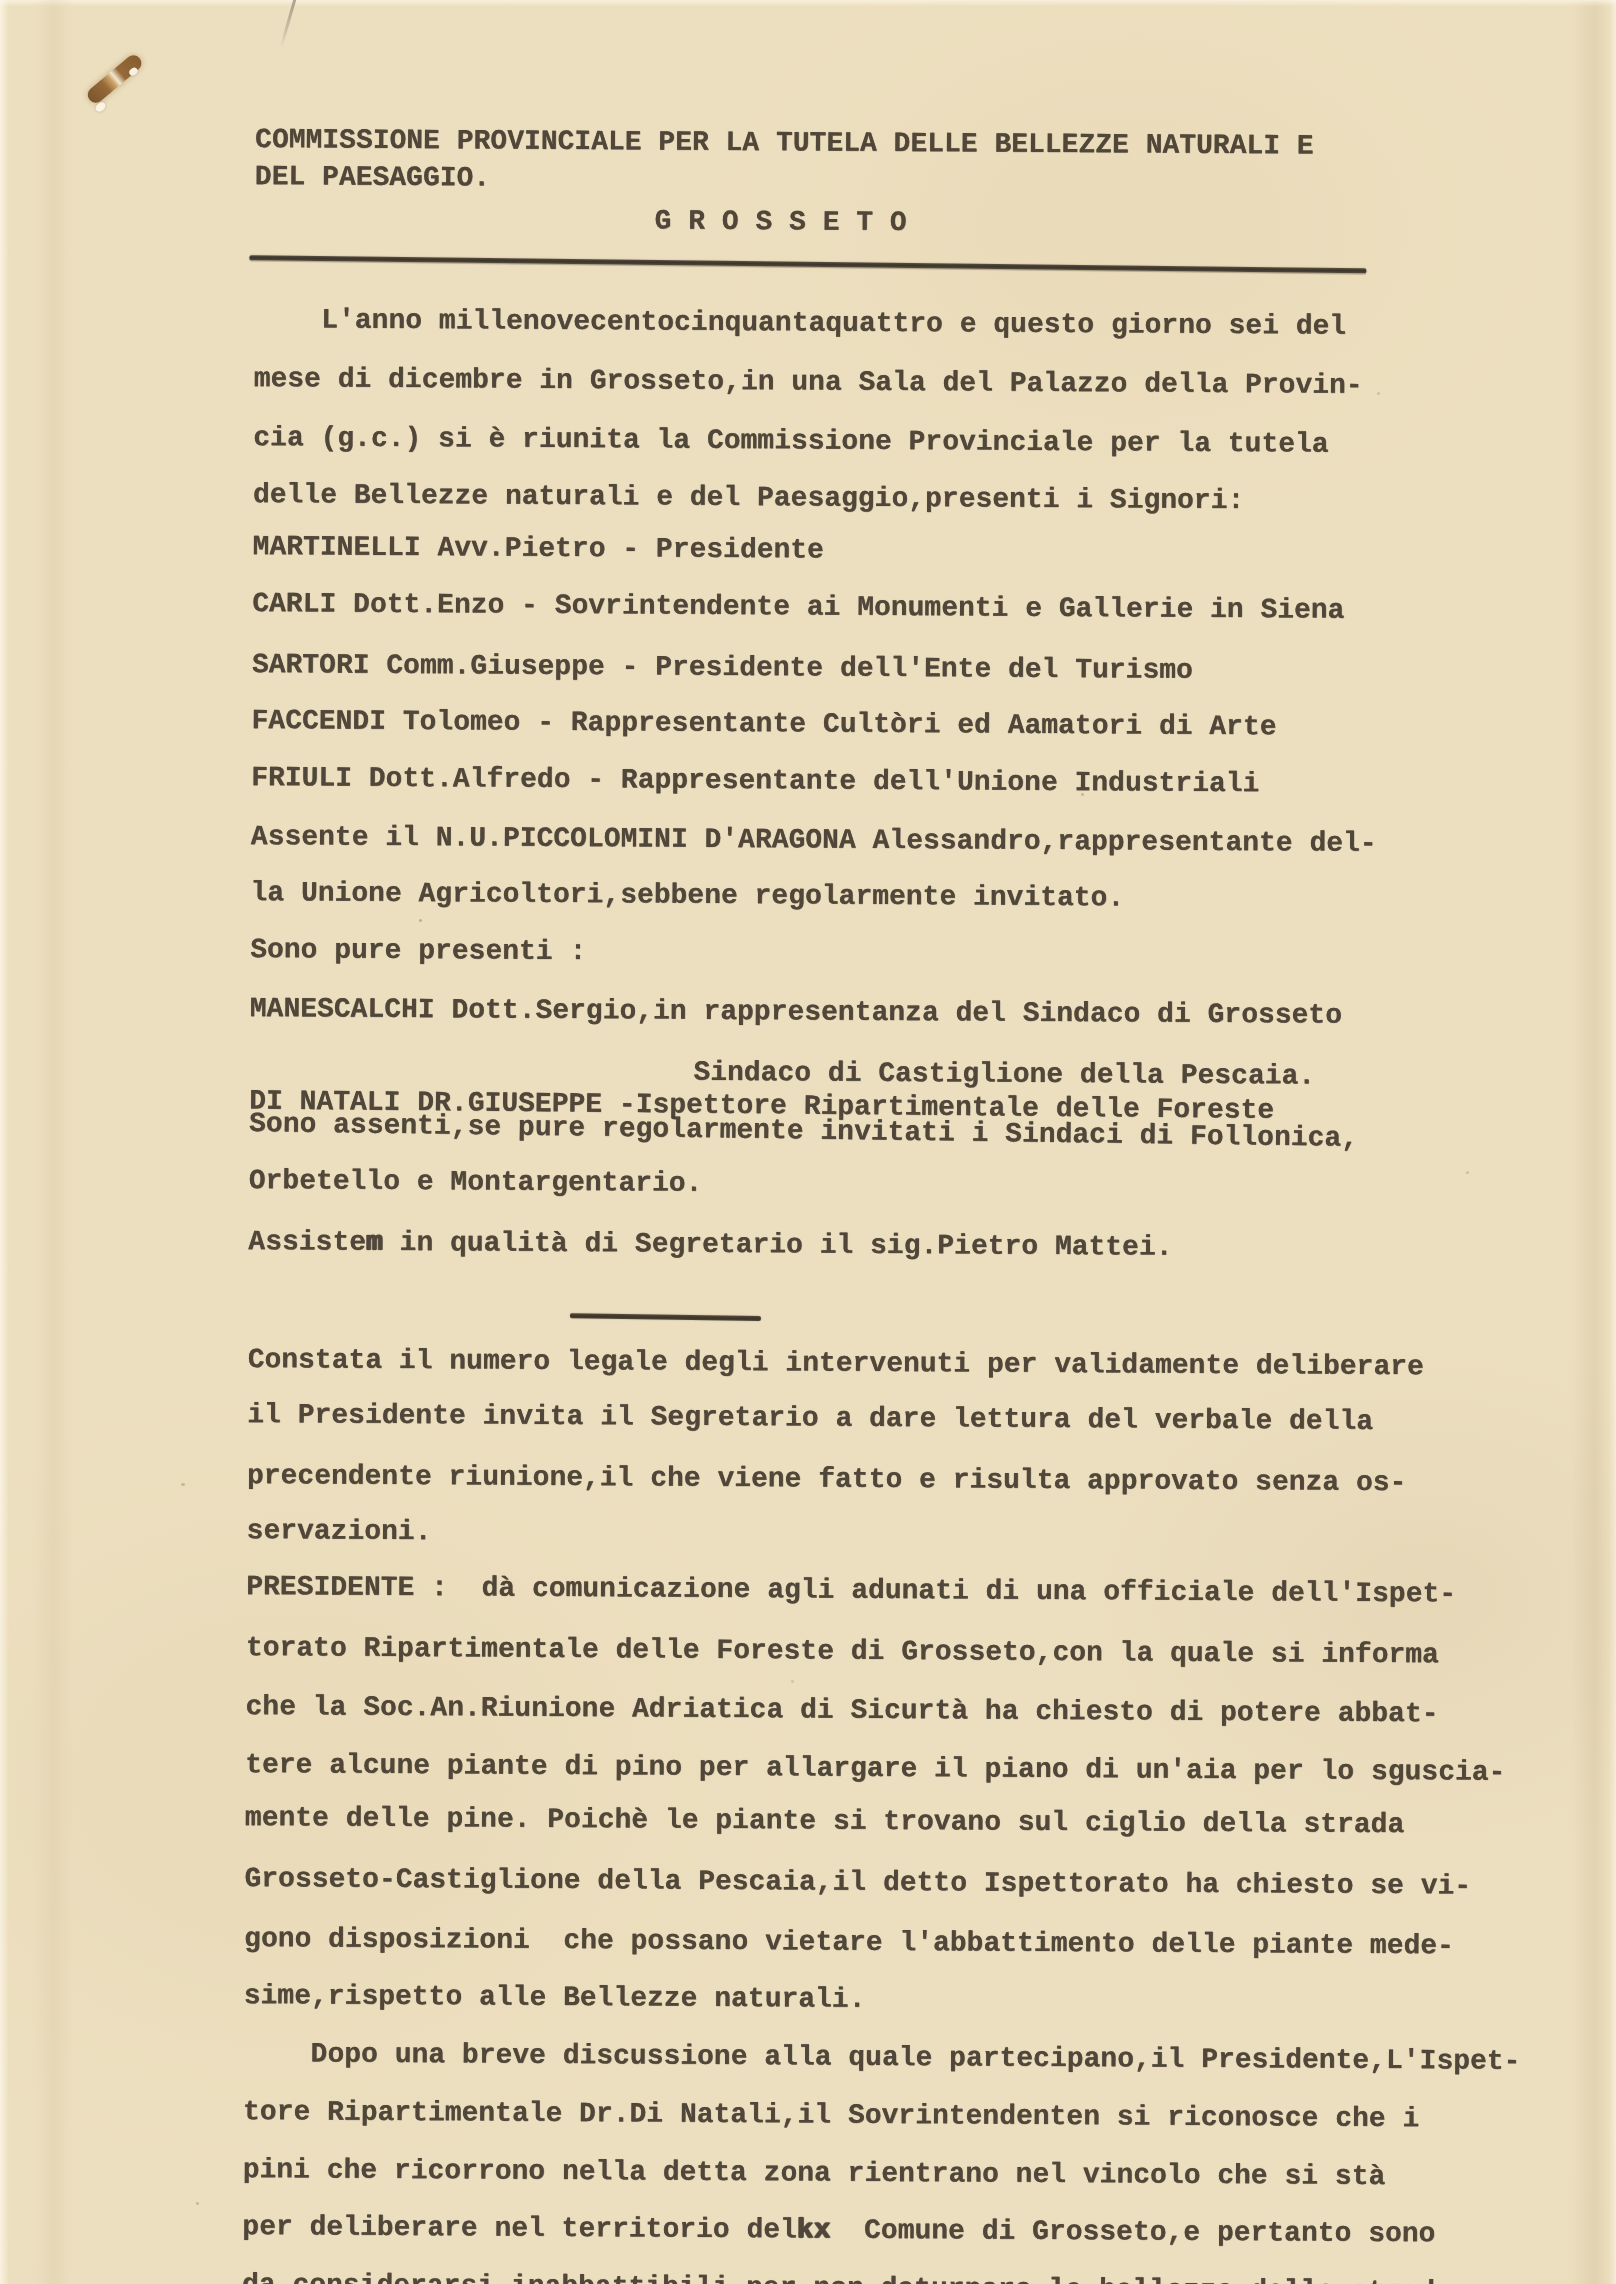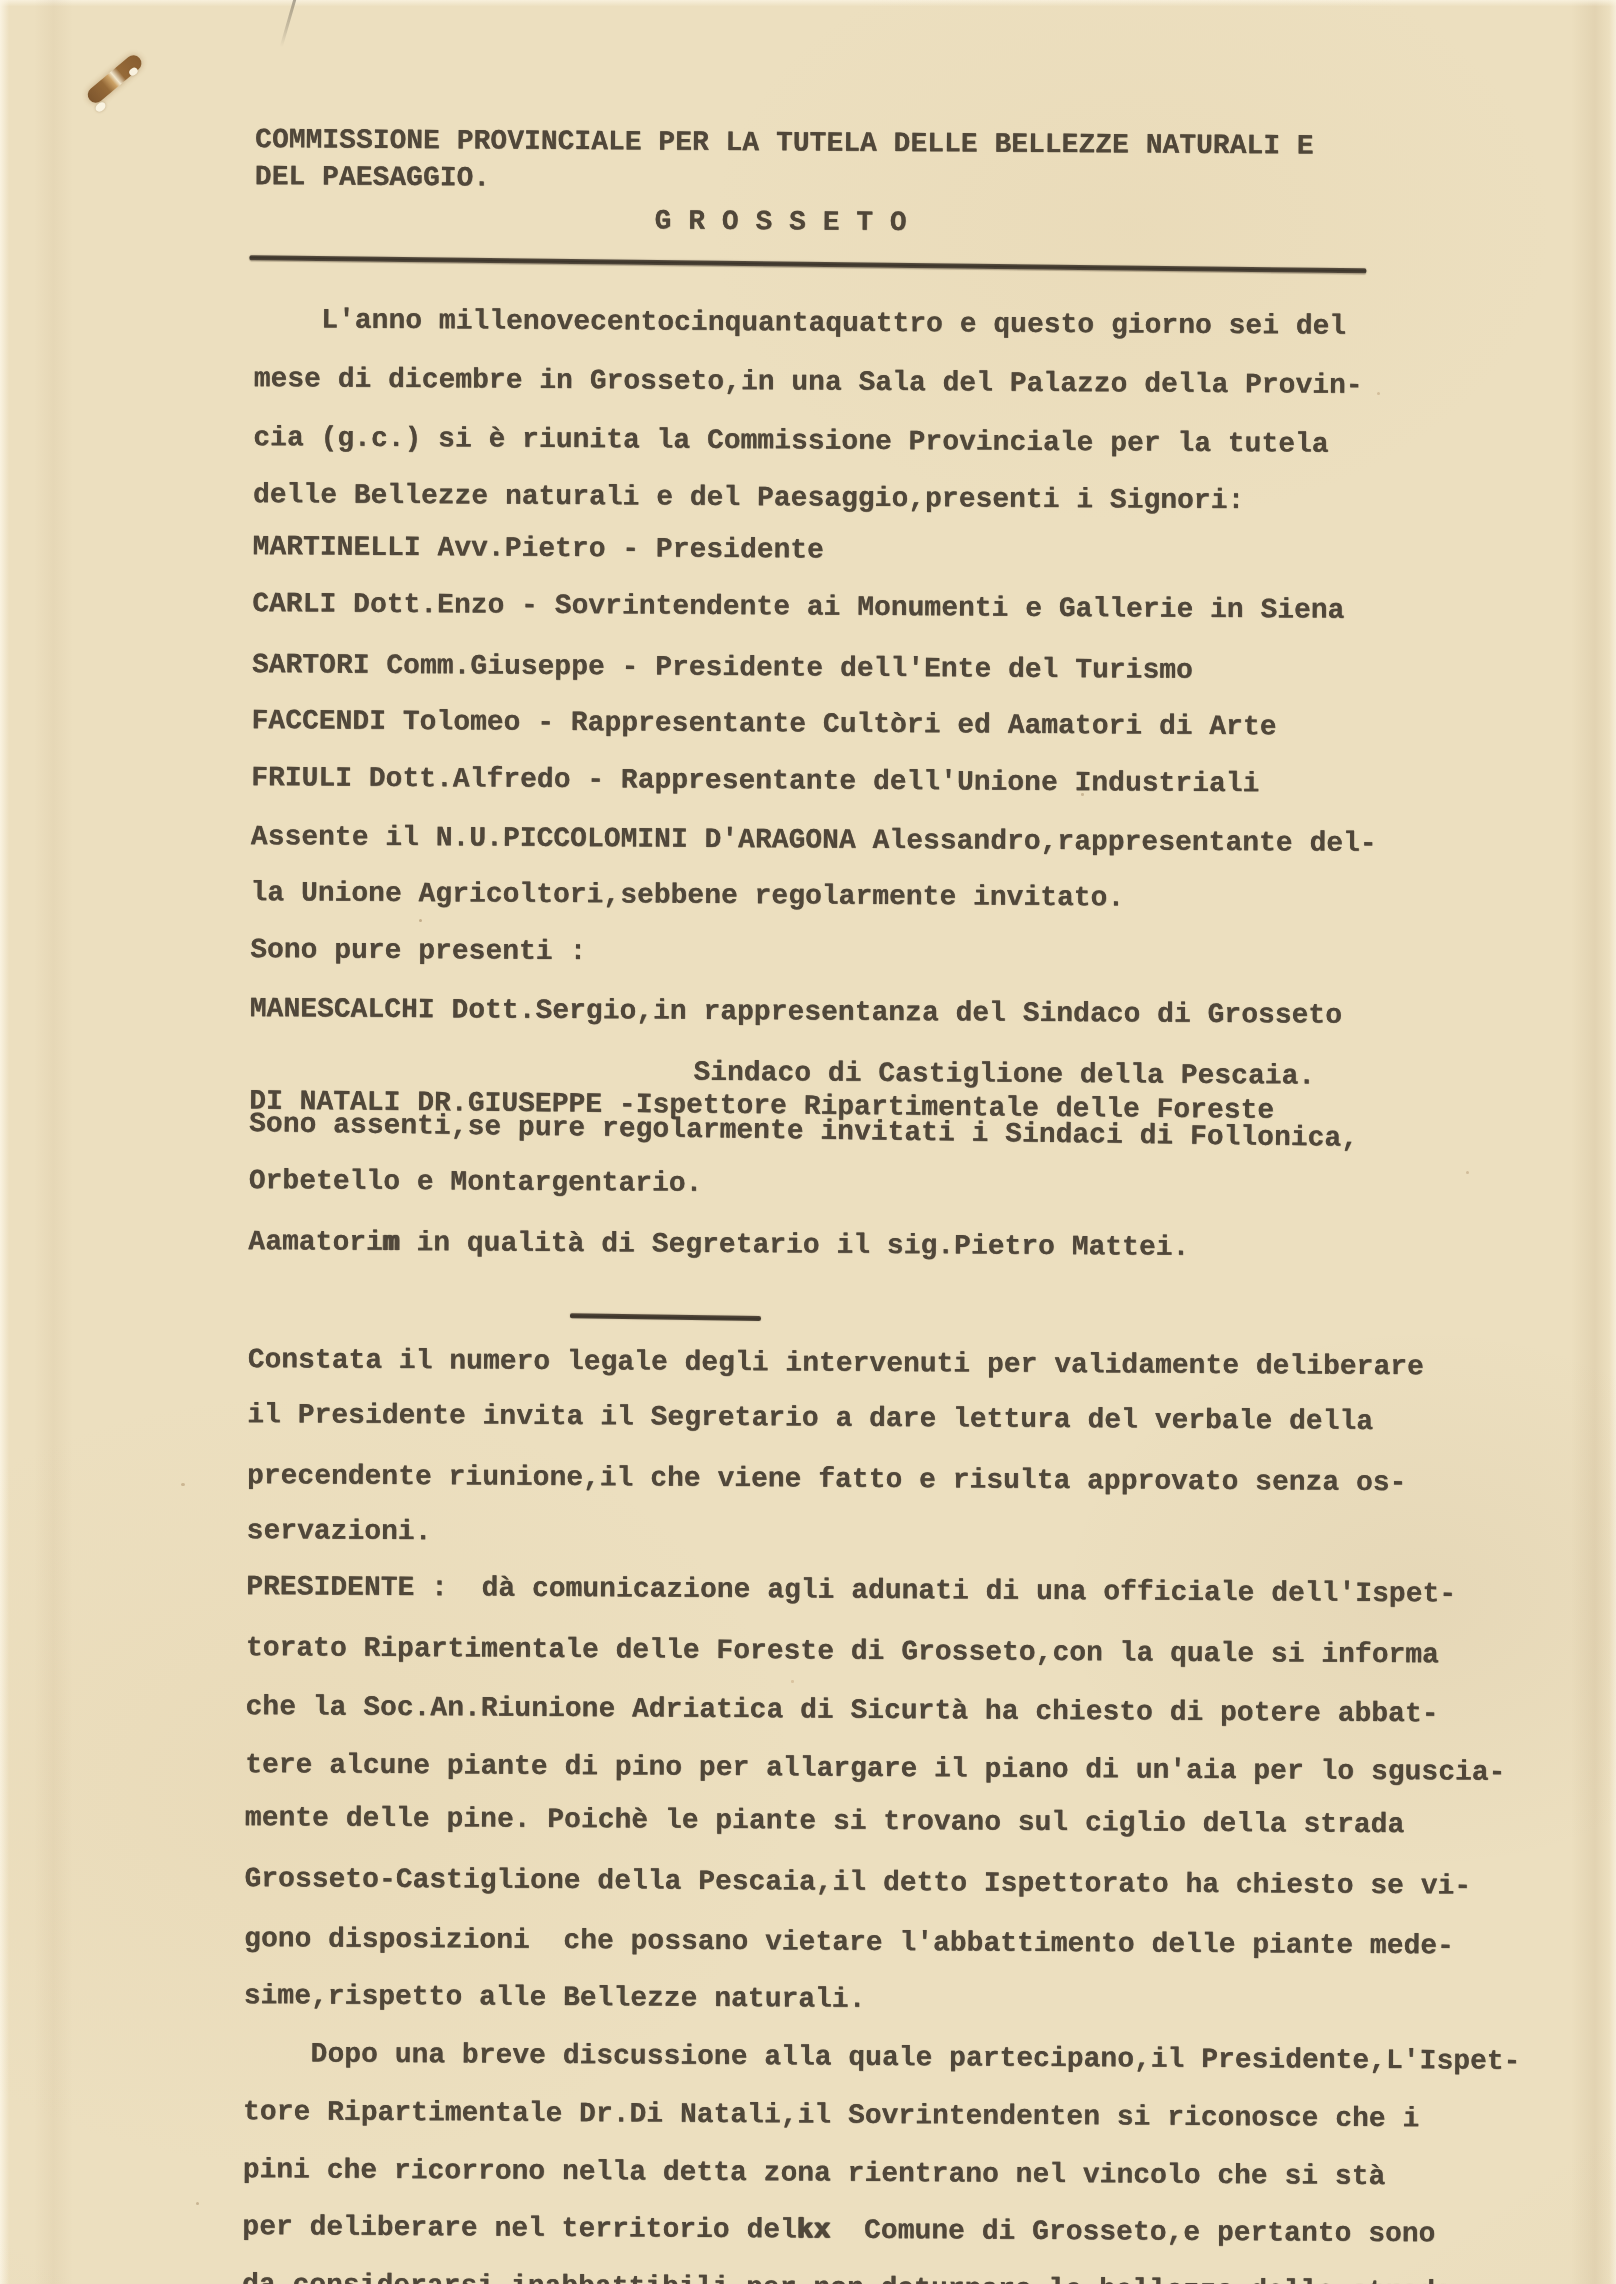--- a/index.html
+++ b/index.html
@@ -134,21 +134,21 @@
     <div class="typed l7">FACCENDI Tolomeo - Rappresentante Cultòri ed Aamatori di Arte</div>
     <div class="typed l8">FRIULI Dott.Alfredo - Rappresentante dell'Unione Industriali</div>
     <div class="typed l9">Assente il N.U.PICCOLOMINI D'ARAGONA Alessandro,rappresentante del-</div>
     <div class="typed l10">la Unione Agricoltori,sebbene regolarmente invitato.</div>
     <div class="typed l11">Sono pure presenti :</div>
     <div class="typed l12">MANESCALCHI Dott.Sergio,in rappresentanza del Sindaco di Grosseto</div>
     <div class="typed l13">Sindaco di Castiglione della Pescaia.</div>
     <div class="typed l14">DI NATALI DR.GIUSEPPE -Ispettore Ripartimentale delle Foreste</div>
     <div class="typed l15">Sono assenti,se pure regolarmente invitati i Sindaci di Follonica,</div>
     <div class="typed l16">Orbetello e Montargentario.</div>
-    <div class="typed l17"><span>Aamatori</span><span class="smudge">m</span><span> in qualità di Segretario il sig.Pietro Mattei.</span></div>
+    <div class="typed l17"><span>Assiste</span><span class="smudge">m</span><span> in qualità di Segretario il sig.Pietro Mattei.</span></div>
 
     <div class="rule2"></div>
 
     <div class="typed l18">Constata il numero legale degli intervenuti per validamente deliberare</div>
     <div class="typed l19">il Presidente invita il Segretario a dare lettura del verbale della</div>
     <div class="typed l20">precendente riunione,il che viene fatto e risulta approvato senza os-</div>
     <div class="typed l21">servazioni.</div>
     <div class="typed l22">PRESIDENTE :  dà comunicazione agli adunati di una officiale dell'Ispet-</div>
     <div class="typed l23">torato Ripartimentale delle Foreste di Grosseto,con la quale si informa</div>
     <div class="typed l24">che la Soc.An.Riunione Adriatica di Sicurtà ha chiesto di potere abbat-</div>

